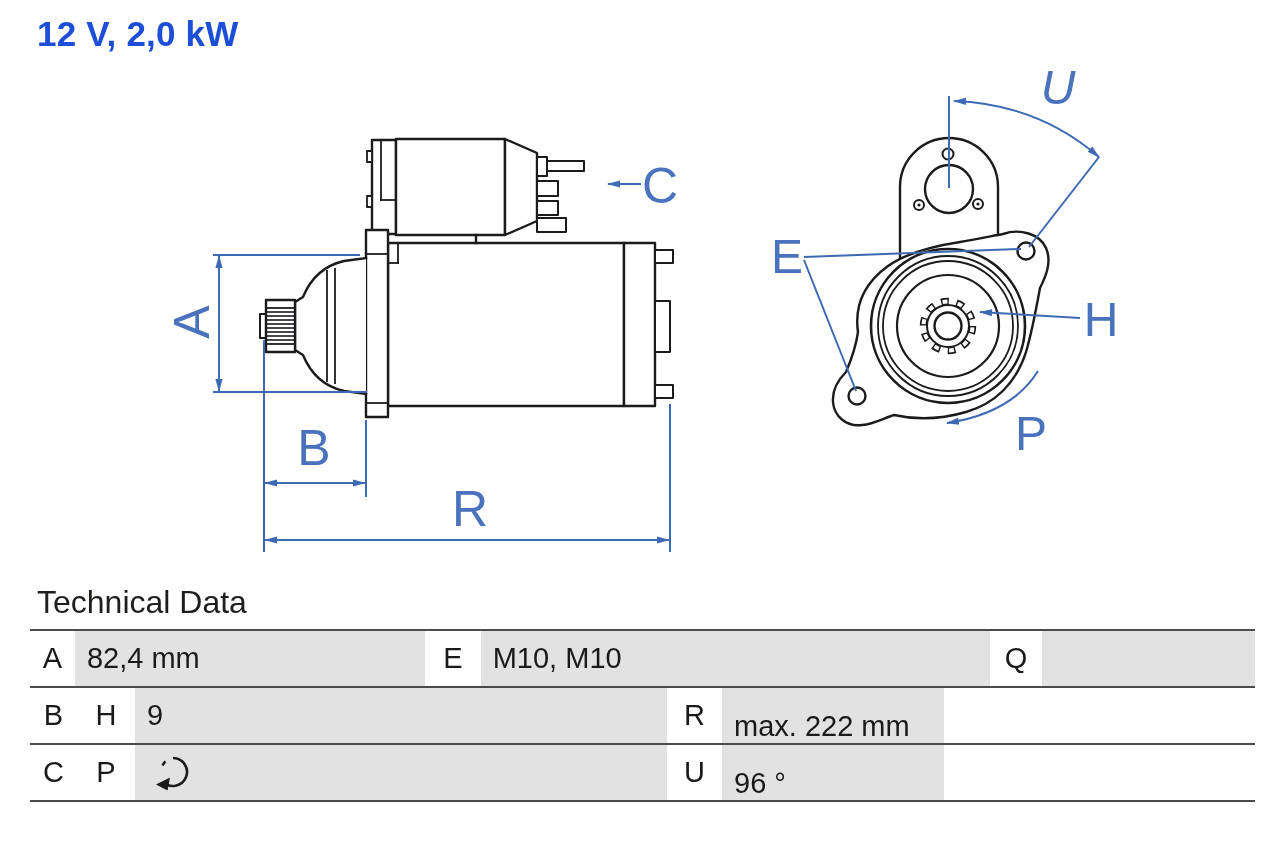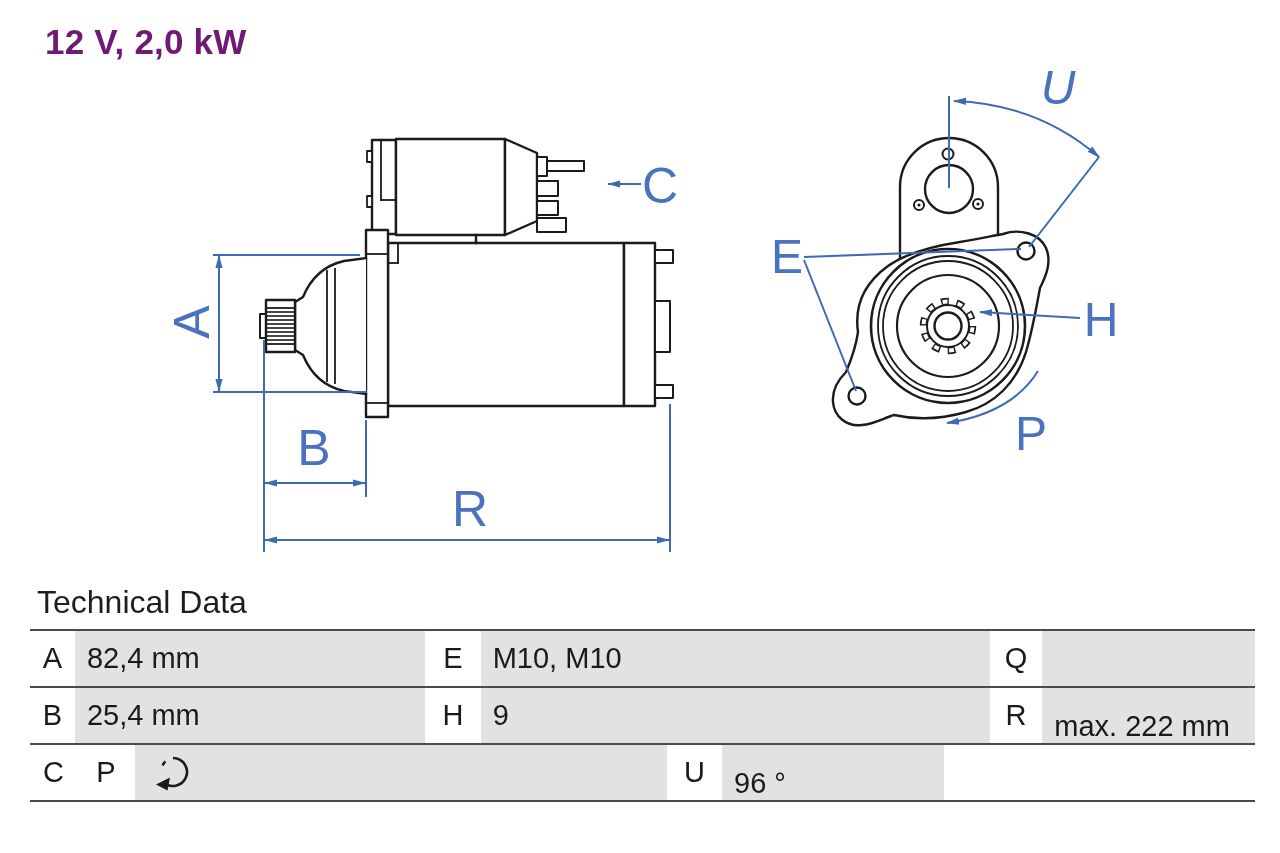--- a/index.html
+++ b/index.html
@@ -1,22 +1,22 @@
 <!DOCTYPE html>
 <html><head>
 <meta charset="utf-8">
 <style>
   html,body{margin:0;padding:0;}
   body{
     width:1280px;height:853px;background:#ffffff;position:relative;
     font-family:"Liberation Sans",sans-serif;overflow:hidden;
   }
   .page-title{
-    position:absolute;left:37px;top:14px;margin:8px;
-    font-size:35px;font-weight:700;color:#701a75;letter-spacing:.2px;
+    position:absolute;left:37px;top:14px;margin:0;
+    font-size:35px;font-weight:700;color:#1d4ed8;letter-spacing:.2px;
   }
   .diagram-wrap{position:absolute;left:0;top:0;width:1280px;height:580px;}
   .tech-heading{
     position:absolute;left:37px;top:584px;margin:0;
     font-size:32px;font-weight:400;color:#1e1e1c;
   }
   .tech-table{
     position:absolute;left:30px;top:629px;width:1225px;
     border-top:2px solid #4b4b4b;font-size:29px;color:#1a1a1a;
   }
@@ -207,23 +207,20 @@
         <span>Q</span>
       </div>
     <div class="td val w6">
         <span></span>
       </div>
   </div>
   <div class="tr">
     <div class="td key w1">
         <span>B</span>
       </div>
-    <div class="td val w2">
-        <span>25,4 mm</span>
-      </div>
     <div class="td key w3">
         <span>H</span>
       </div>
     <div class="td val w4">
         <span>9</span>
       </div>
     <div class="td key w5">
         <span>R</span>
       </div>
     <div class="td val w6">

